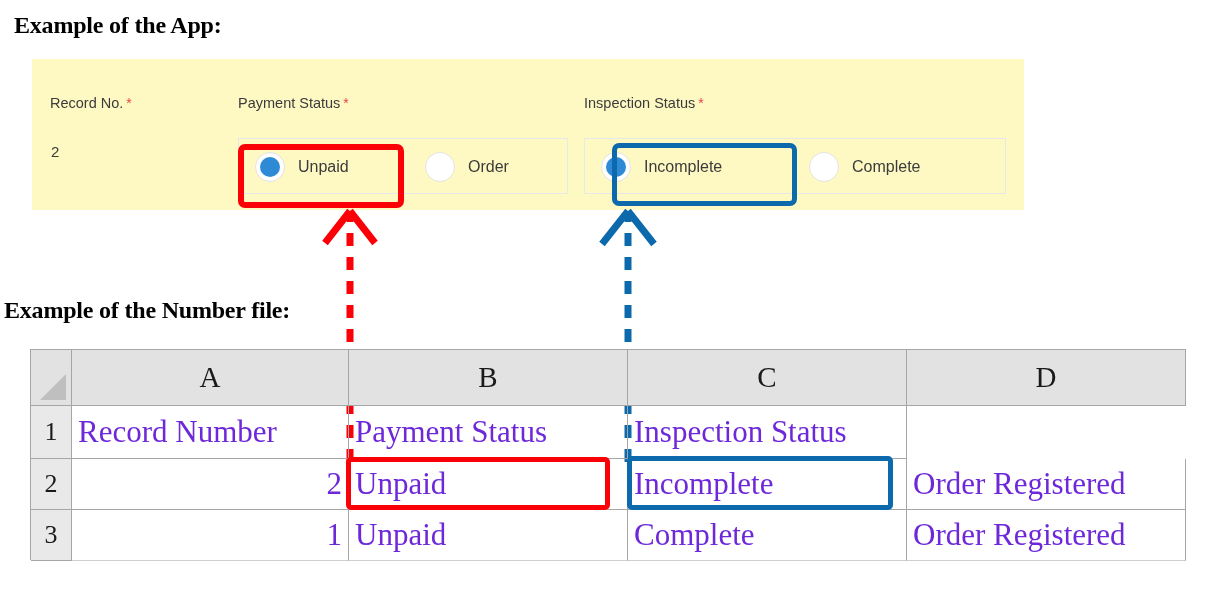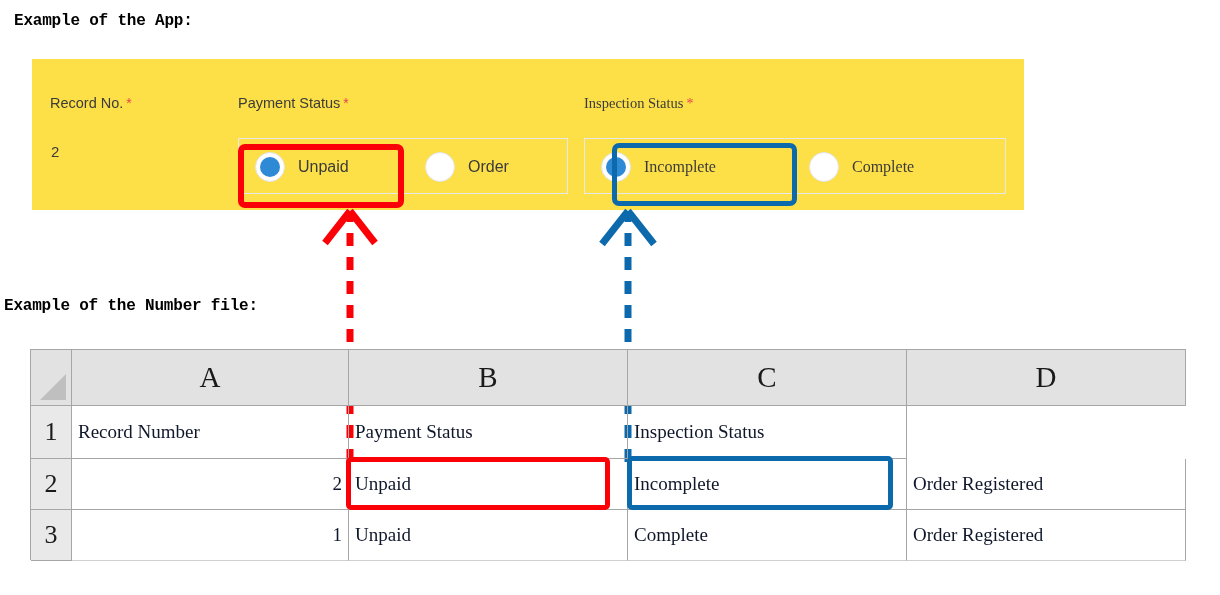--- a/index.html
+++ b/index.html
@@ -12,47 +12,47 @@
     height: 595px;
     position: relative;
     overflow: hidden;
     font-family: "Liberation Sans", sans-serif;
     -webkit-font-smoothing: antialiased;
   }
 
   
   .caption {
     position: absolute;
-    font-family: Liberation Mono, monospace;
+    font-family: Liberation Serif, serif;
     font-weight: bold;
-    font-size: 16px;
+    font-size: 24px;
     color: #000000;
     letter-spacing: -0.2px;
     white-space: nowrap;
   }
   #caption-app { left: 14px; top: 12px; }
   #caption-excel { left: 4px; top: 297px; }
 
   
   #app-panel {
     position: absolute;
     left: 32px;
     top: 59px;
     width: 992px;
     height: 151px;
-    background: #fde047;
+    background: #fef9c3;
   }
   .field {
     position: absolute;
     top: 0;
     height: 151px;
   }
   #field-record   { left: 18px;  width: 190px; }
   #field-payment  { left: 206px; width: 330px; text-align: right; }
-  #field-inspect  { left: 552px; width: 425px; font-family: Liberation Serif, serif; }
+  #field-inspect  { left: 552px; width: 425px; }
 
   .field-label {
     position: absolute;
     top: 36px;
     left: 0;
     font-size: 14.5px;
     color: #3b3b3b;
     white-space: nowrap;
   }
   .req-star {
@@ -156,22 +156,22 @@
   .grid-row.data-row { height: 51px; }
   .grid-row.data-row.r1 { height: 53px; }
 
   .cell {
     box-sizing: border-box;
     border-right: 1px solid #a6a6a6;
     border-bottom: 1px solid #a6a6a6;
     display: flex;
     align-items: center;
     font-family: "Liberation Serif", serif;
-    font-size: 19px;
-    color: #0f172a;
+    font-size: 31px;
+    color: #6d28d9;
     overflow: hidden;
     white-space: nowrap;
     flex: none;
   }
   .corner-cell {
     width: 41px;
     background: #e2e2e2;
     position: relative;
   }
   .corner-cell .tri {

